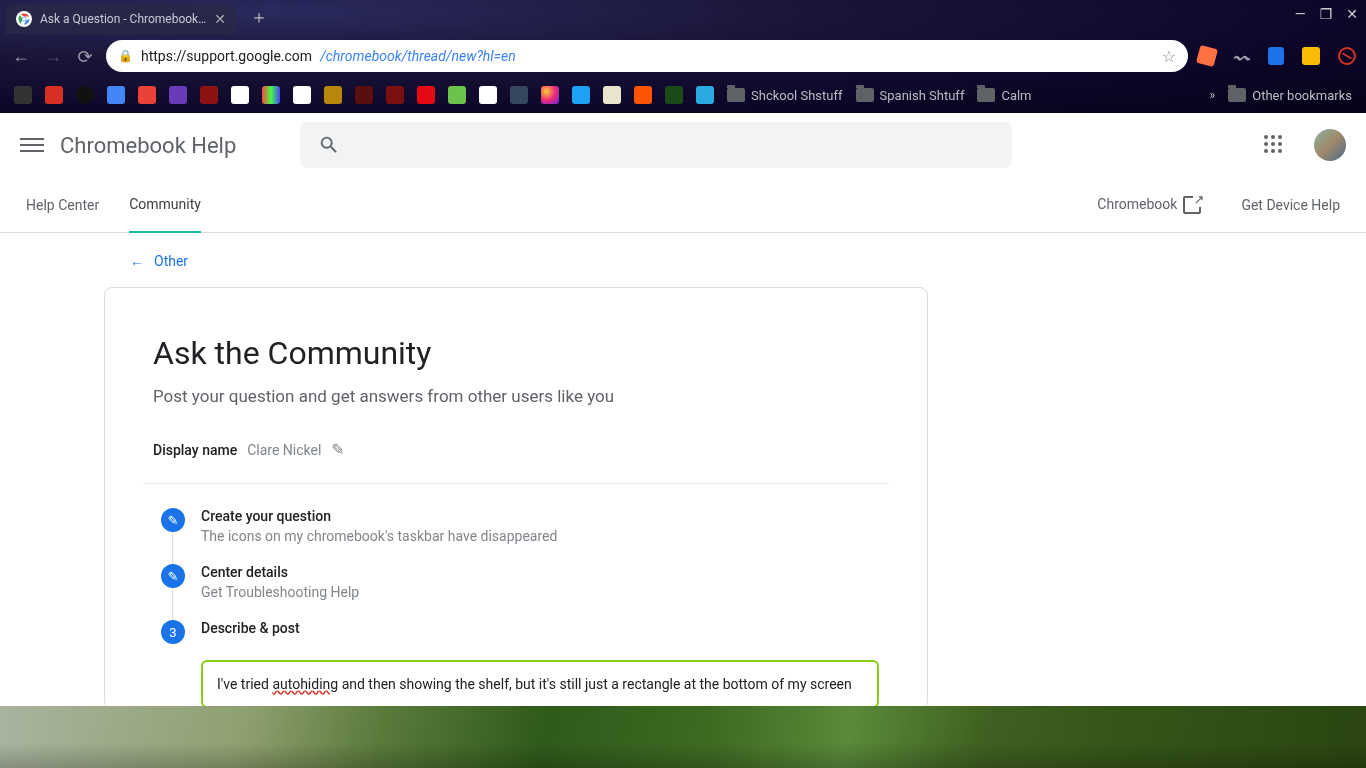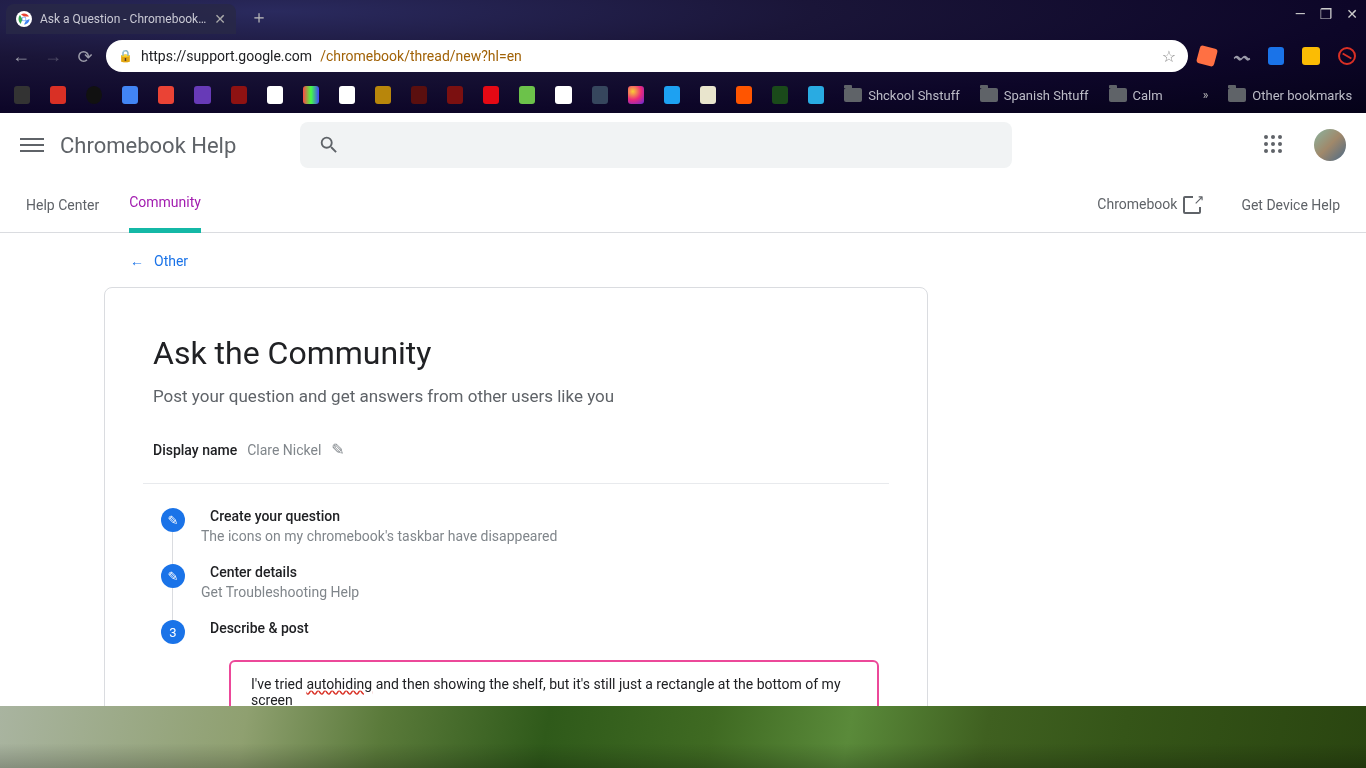--- a/index.html
+++ b/index.html
@@ -36,31 +36,31 @@
   .tab .close{font-size:14px;color:#aaa;}
   .newtab{margin-left:14px;color:#bbb;font-size:18px;}
   .win-controls{position:absolute;right:8px;top:6px;display:flex;gap:14px;color:#ccc;font-size:14px;}
   .win-controls span{cursor:default;}
 
   .addrbar{display:flex;align-items:center;height:44px;padding:0 10px;gap:10px;position:relative;z-index:2;}
   .navicon{width:22px;text-align:center;color:#9a9aa8;font-size:18px;}
   .omnibox{flex:1;background:#fff;border-radius:18px;height:32px;display:flex;align-items:center;padding:0 12px;gap:8px;color:#555;font-size:14px;}
   .omnibox .lock{font-size:12px;}
   .omnibox .url-strong{color:#202124;}
-  .omnibox .url-weak{color:#a16207;}
+  .omnibox .url-weak{color:#3b82f6;font-style:italic;}
   .omnibox .star{margin-left:auto;color:#888;font-size:16px;}
   .ext-icons{display:flex;gap:18px;align-items:center;}
   .ext{width:18px;height:18px;border-radius:3px;}
   .ext.orange{background:#ff7043;transform:rotate(15deg);}
   .ext.badge{background:#1a73e8;width:16px;height:18px;}
   .ext.g2{background:#fbbc04;}
   .ext.noentry{width:18px;height:18px;border:2px solid #d93025;border-radius:50%;position:relative;}
   .ext.noentry::after{content:"";position:absolute;left:2px;right:2px;top:50%;height:2px;background:#d93025;transform:translateY(-50%) rotate(30deg);}
 
-  .bmbar{display:flex;align-items:center;height:34px;padding:0 14px;gap:20px;font-size:13px;color:#bcbcc7;position:relative;z-index:2;}
+  .bmbar{display:flex;align-items:center;height:34px;padding:0 14px;gap:13px;font-size:13px;color:#bcbcc7;position:relative;z-index:2;}
   .bm{width:18px;height:18px;border-radius:3px;display:inline-block;}
   .bmfolder{display:flex;align-items:center;gap:6px;white-space:nowrap;}
   .bmfolder .ficon{width:18px;height:14px;background:#5f6368;border-radius:2px;position:relative;}
   .bmfolder .ficon::before{content:"";position:absolute;top:-3px;left:0;width:8px;height:3px;background:#5f6368;border-radius:1px 1px 0 0;}
   .bm-spacer{flex:1;}
   .chev{color:#bbb;font-size:12px;}
 
   
   .page{position:absolute;top:113px;left:0;right:0;bottom:62px;background:#fff;overflow:hidden;}
   .gbar{height:64px;display:flex;align-items:center;padding:0 20px;gap:12px;}
@@ -70,21 +70,21 @@
   .searchwrap{margin-left:52px;flex:0 0 712px;background:#f1f3f4;border-radius:8px;height:46px;display:flex;align-items:center;padding:0 18px;gap:16px;}
   .searchwrap svg{fill:#5f6368;}
   .searchwrap input{border:0;background:transparent;outline:0;font-size:16px;flex:1;color:#202124;}
   .gbar-spacer{flex:1;}
   .apps{width:20px;height:20px;display:grid;grid-template-columns:repeat(3,4px);grid-template-rows:repeat(3,4px);gap:3px;margin-right:18px;}
   .apps span{background:#5f6368;border-radius:50%;}
   .avatar{width:32px;height:32px;border-radius:50%;background:linear-gradient(135deg,#8ab4a0 0%,#a0886a 50%,#4a6a88 100%);}
 
   .subnav{height:56px;border-bottom:1px solid #dadce0;display:flex;align-items:center;padding:0 26px;font-size:14px;}
   .subnav a{color:#5f6368;text-decoration:none;margin-right:30px;height:56px;display:flex;align-items:center;}
-  .subnav a.active{color:#a21caf;border-bottom:5px solid #14b8a6;}
+  .subnav a.active{color:#404040;border-bottom:2px solid #14b8a6;}
   .subnav .right{margin-left:auto;display:flex;align-items:center;gap:40px;}
   .subnav .right span{display:flex;gap:6px;color:#5f6368;}
   .extlink{width:18px;height:18px;border:2px solid #5f6368;border-radius:2px;position:relative;display:inline-block;}
   .extlink::after{content:"↗";position:absolute;top:-6px;right:-5px;font-size:13px;color:#5f6368;background:#fff;}
 
   .content{padding:20px 0 0 0;}
   .backlink{display:flex;align-items:center;gap:10px;color:#1a73e8;font-size:14px;margin-left:130px;margin-bottom:18px;}
   .card{margin-left:104px;width:824px;border:1px solid #dadce0;border-radius:8px;padding:46px 48px 0 48px;}
   .h1{font-size:32px;color:#202124;font-weight:400;margin-bottom:14px;letter-spacing:0;}
   .sub{font-size:17px;color:#5f6368;margin-bottom:34px;}
@@ -92,23 +92,23 @@
   .dispname .lbl{color:#202124;font-weight:500;}
   .dispname .val{color:#80868b;}
   .pencil{color:#80868b;font-size:16px;}
   .hr{height:1px;background:#e8eaed;margin:0 -10px 24px -10px;}
   .steps{}
   .step{display:flex;gap:16px;position:relative;padding-left:8px;}
   .step .line{position:absolute;left:19px;top:24px;bottom:-8px;width:1px;background:#dadce0;}
   .step:last-of-type .line{display:none;}
   .badge-circle{width:24px;height:24px;border-radius:50%;background:#1a73e8;color:#fff;display:flex;align-items:center;justify-content:center;font-size:13px;flex-shrink:0;z-index:1;}
   .step .txt{padding-bottom:20px;}
-  .step .title{font-size:14px;color:#202124;font-weight:500;margin-bottom:4px;margin-left:9px;}
+  .step .title{font-size:14px;color:#202124;font-weight:500;margin-bottom:4px;}
   .step .desc{font-size:14px;color:#80868b;}
-  .describe-box{margin-left:76px;border:2px solid #ec4899;border-radius:6px;padding:14px 20px;font-size:14px;color:#202124;min-height:40px;}
+  .describe-box{margin-left:48px;border:2px solid #84cc16;border-radius:6px;padding:14px 14px;font-size:14px;color:#202124;min-height:40px;}
   .spellerr{text-decoration:underline wavy #d93025;}
 
   
   .desktop-bottom{
     position:absolute;left:0;right:0;bottom:0;height:62px;
     background:
       linear-gradient(to top, rgba(0,0,0,0.2), transparent 40%),
       linear-gradient(100deg,#a9b4a0 0%,#8fa070 18%, #5a7a3a 28%, #2f5a1a 40%, #3f6a22 52%, #5a8a3a 62%, #3f6020 72%, #355518 82%, #2a4510 100%);
   }
 </style>

